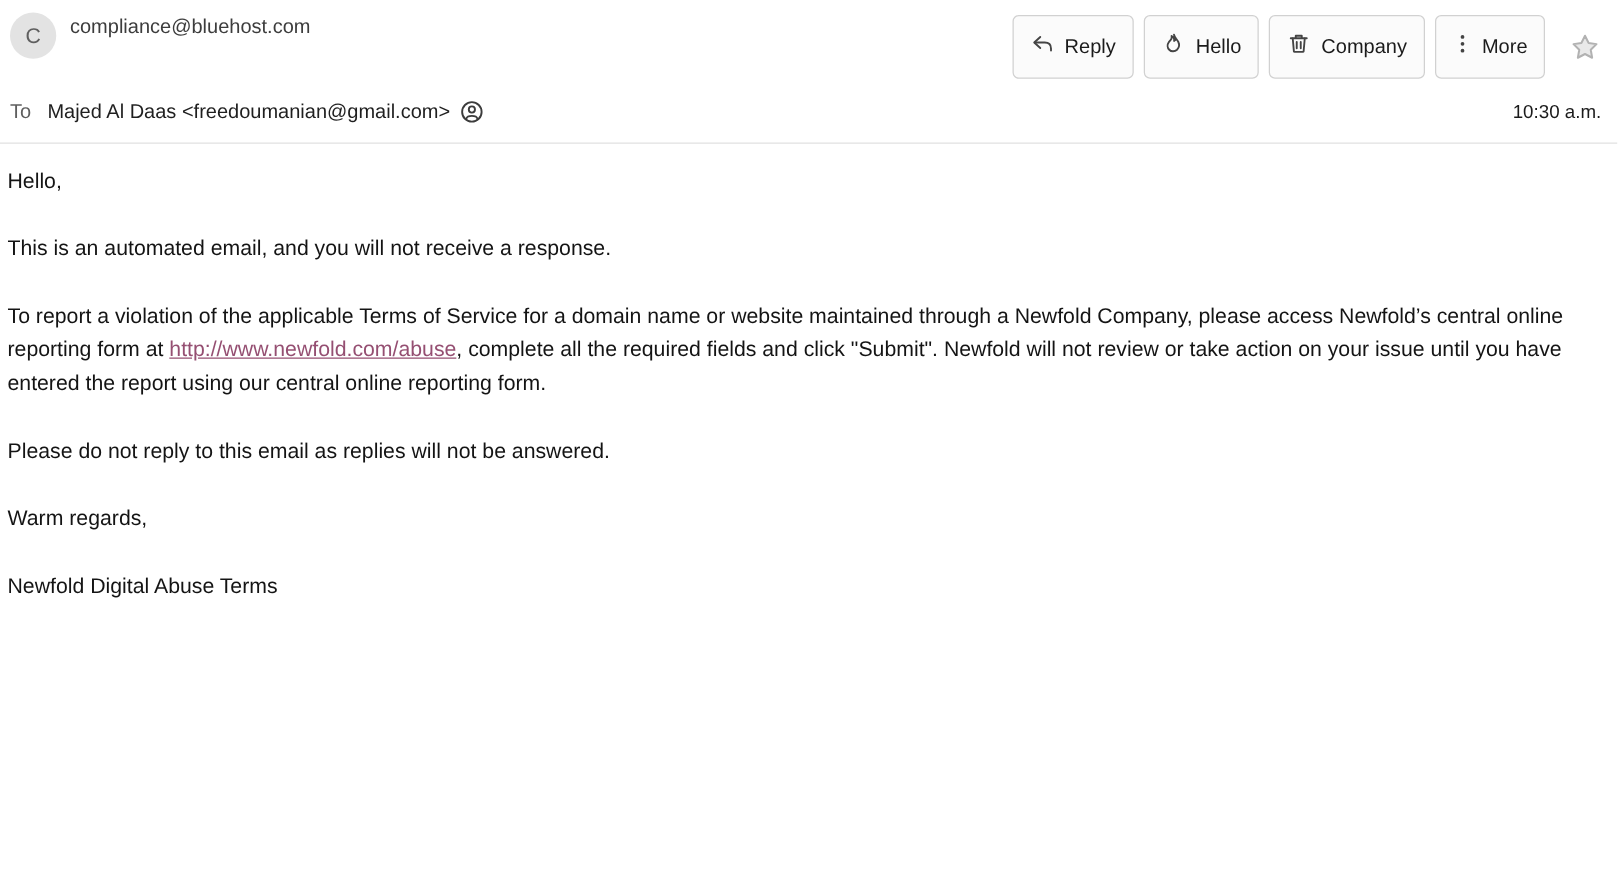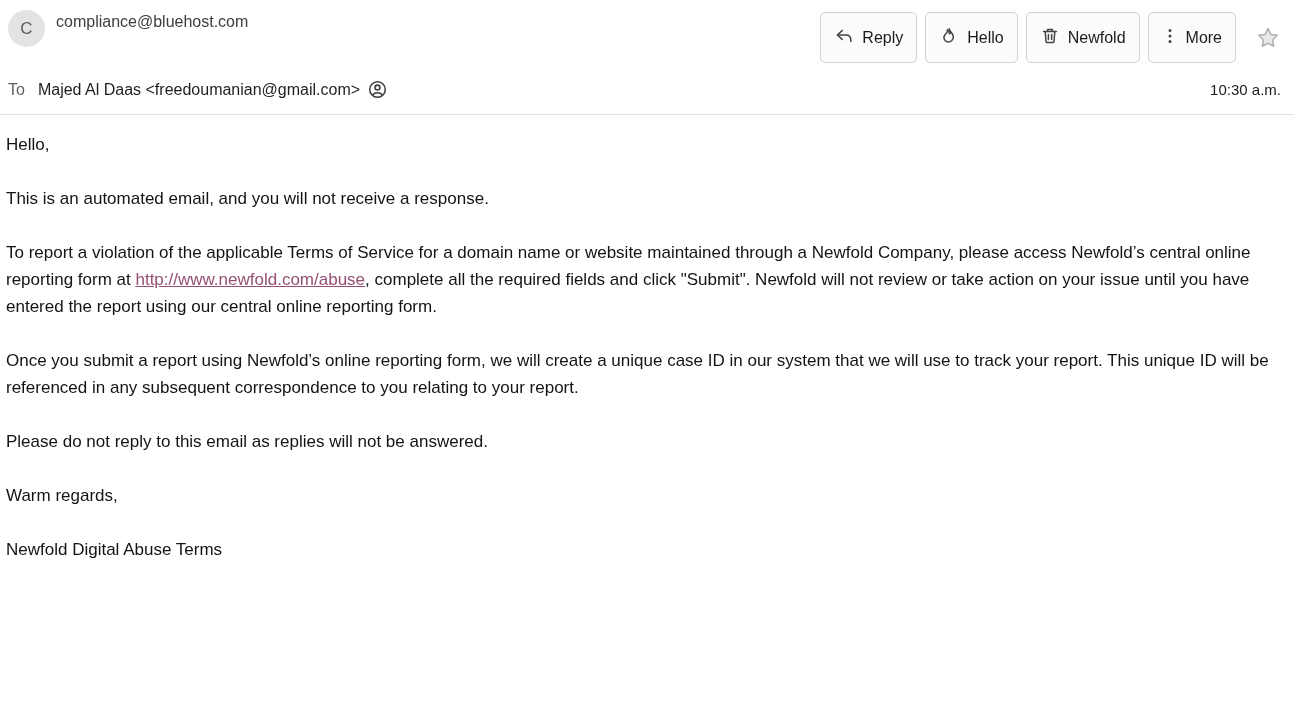--- a/index.html
+++ b/index.html
@@ -92,21 +92,21 @@
 
       <button class="tb-btn">
         <span>
           <svg width="20" height="20" viewBox="0 0 20 20">
             <path class="icon-stroke" stroke-width="1.6" d="M3.6 5.6 H16.4"></path>
             <path class="icon-stroke" stroke-width="1.6" d="M7.6 5.4 V3.6 H12.4 V5.4"></path>
             <path class="icon-stroke" stroke-width="1.6" d="M5.2 5.8 L6.1 16 C6.15 16.3 6.4 16.5 6.7 16.5 H13.3 C13.6 16.5 13.85 16.3 13.9 16 L14.8 5.8"></path>
             <path class="icon-stroke" stroke-width="1.5" d="M8.4 8.6 V13.6 M11.6 8.6 V13.6"></path>
           </svg>
         </span>
-        <span>Newfold</span>
+        <span>Company</span>
       </button>
 
       <button class="tb-btn">
         <span>
           <svg width="16" height="20" viewBox="0 0 16 20">
             <circle cx="8" cy="4.5" r="1.5" class="icon-fill"></circle>
             <circle cx="8" cy="10" r="1.5" class="icon-fill"></circle>
             <circle cx="8" cy="15.5" r="1.5" class="icon-fill"></circle>
           </svg>
         </span>
@@ -135,17 +135,16 @@
   </div>
 
 </div>
 
 <div class="divider"></div>
 
 <div class="mail-body">
   <p>Hello,</p>
   <p>This is an automated email, and you will not receive a response.</p>
   <p><span>To report a violation of the applicable Terms of Service for a domain name or website maintained through a Newfold Company, please access Newfold’s central online reporting form at </span><a class="lnk lnk-visited">http://www.newfold.com/abuse</a><span>, complete all the required fields and click "Submit". Newfold will not review or take action on your issue until you have entered the report using our central online reporting form.</span></p>
-  <p>Once you submit a report using Newfold’s online reporting form, we will create a unique case ID in our system that we will use to track your report. This unique ID will be referenced in any subsequent correspondence to you relating to your report.</p>
   <p>Please do not reply to this email as replies will not be answered.</p>
   <p>Warm regards,</p>
   <p>Newfold Digital Abuse Terms</p>
 </div>
 
 </body></html>

